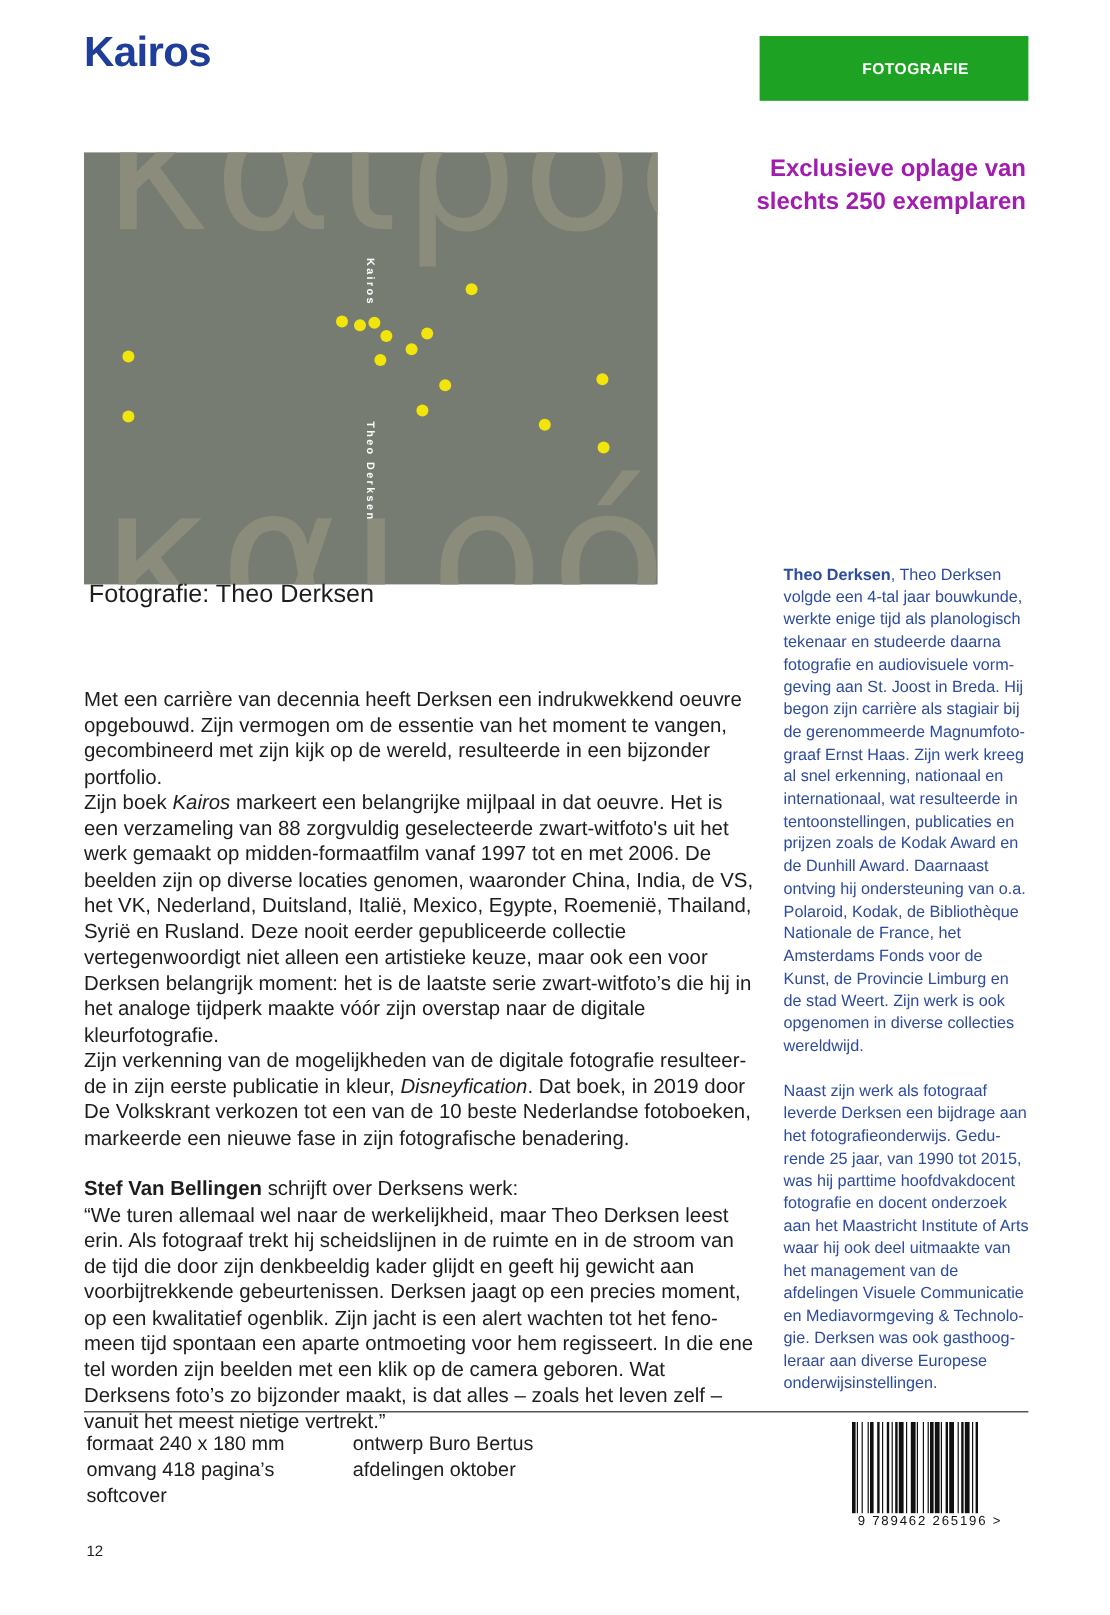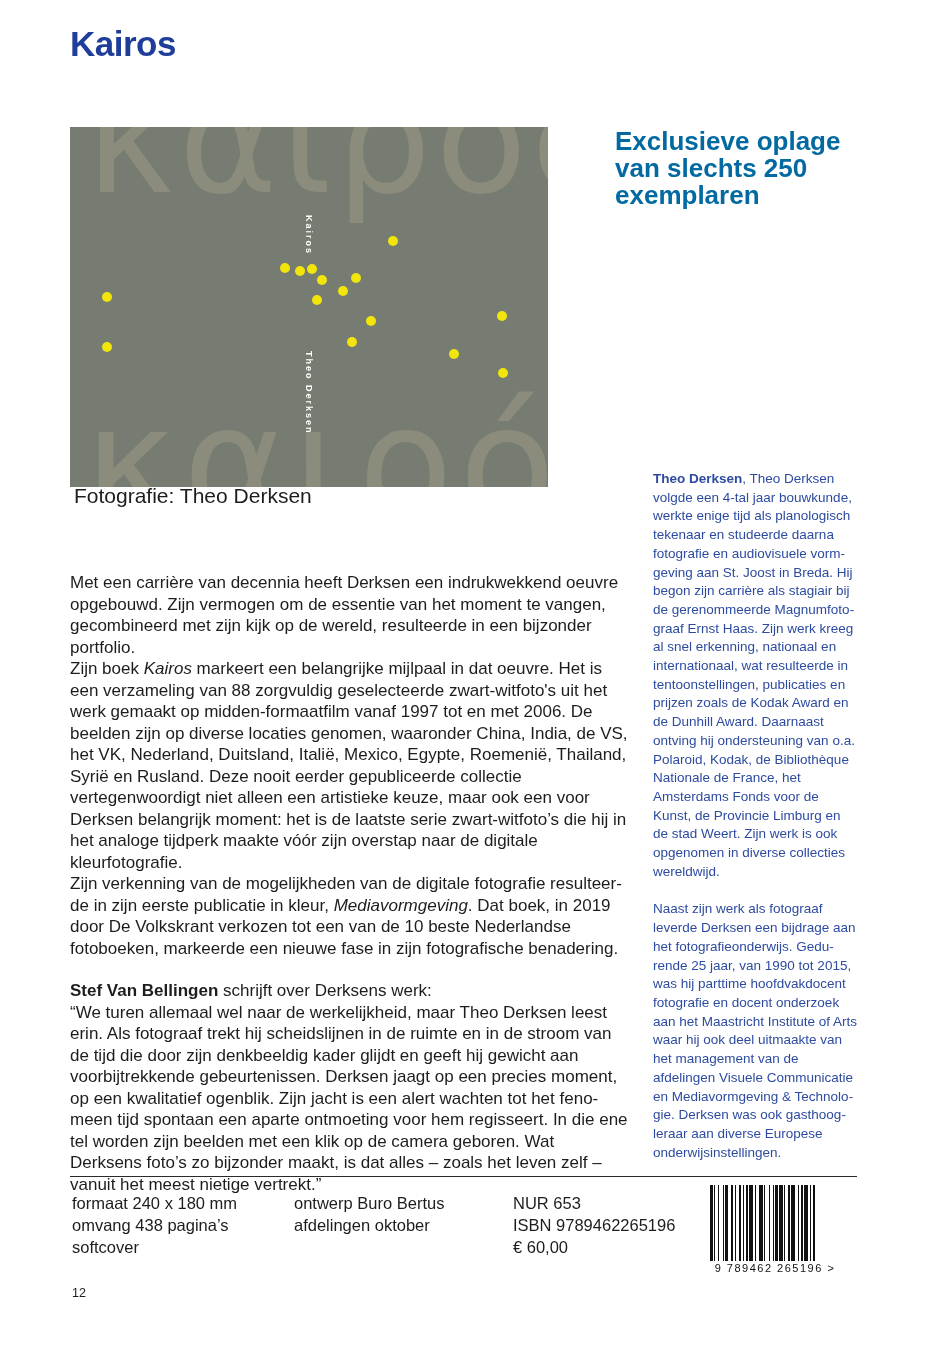--- a/index.html
+++ b/index.html
@@ -32,22 +32,22 @@
     background:var(--dot,#f2e50b);}
 
   
   .caption{position:absolute;left:74px;top:484px;font-size:21px;}
   .article{position:absolute;left:70px;top:540px;width:558px;font-size:17px;
     line-height:21.5px;margin-top:32px;}
   .article p{margin:0;}
   .article p.gap{margin-top:21px;}
 
   
-  .highlight{position:absolute;left:615px;top:128px;width:240px;
-    font-size:26px;line-height:27px;font-weight:bold;color:#0369a1;}
+  .highlight{position:absolute;left:615px;top:128px;width:240px;text-align:right;
+    font-size:20px;line-height:27px;font-weight:bold;color:#a21caf;}
   .bio{position:absolute;left:653px;top:470px;width:206px;font-size:13.5px;
     line-height:18.7px;color:var(--bio_blue,#2d4ba0);}
   .bio p{margin:0;}
   .bio p + p{margin-top:19px;}
   .publisher{position:absolute;left:653px;top:1148px;width:240px;text-align:center;
     font-family:"DejaVu Sans Mono","Liberation Mono",monospace;font-size:18px;
     letter-spacing:1px;color:#111;}
 
   
   .rule{position:absolute;left:70px;top:1176px;width:823px;border-top:1.5px solid #2a2a2a;}
@@ -66,20 +66,21 @@
     white-space:nowrap;text-align:center;}
 
   .page-number{position:absolute;left:72px;top:1286px;font-size:12.5px;font-weight:normal;}
 </style>
 </head>
 <body>
 
 <div class="page">
 
   <h1 class="title">Kairos</h1>
+  <div class="badge">FOTOGRAFIE</div>
 
   <div class="cover">
     <div class="wm wm-top">καιρός</div>
     <div class="wm wm-bottom">καιρός</div>
     <div class="spine spine-title">Kairos</div>
     <div class="spine spine-author">Theo Derksen</div>
   <div class="dot" style="left: 318px; top: 109px;"></div>
       <div class="dot" style="left: 210px; top: 136px;"></div>
       <div class="dot" style="left: 225px; top: 139px;"></div>
       <div class="dot" style="left: 237px; top: 137px;"></div>
@@ -96,46 +97,41 @@
       <div class="dot" style="left: 428px; top: 241px;"></div>
     </div>
 
   <div class="caption">Fotografie: Theo Derksen</div>
 
   <div class="highlight">Exclusieve oplage van slechts 250 exemplaren</div>
 
   <div class="article">
     <p><span>Met een carrière van decennia heeft Derksen een indrukwekkend oeuvre opgebouwd. Zijn vermogen om de essentie van het moment te vangen, gecombineerd met zijn kijk op de wereld, resulteerde in een bijzonder portfolio.</span></p>
     <p><span>Zijn boek </span><span class="i">Kairos</span><span> markeert een belangrijke mijlpaal in dat oeuvre. Het is een verzameling van 88 zorgvuldig geselecteerde zwart-witfoto's uit het werk gemaakt op midden-formaatfilm vanaf 1997 tot en met 2006. De beelden zijn op diverse locaties genomen, waaronder China, India, de VS, het VK, Nederland, Duitsland, Italië, Mexico, Egypte, Roemenië, Thailand, Syrië en Rusland. Deze nooit eerder gepubliceerde collectie vertegenwoordigt niet alleen een artistieke keuze, maar ook een voor Derksen belangrijk mo­ment: het is de laatste serie zwart-witfoto’s die hij in het analoge tijdperk maakte vóór zijn overstap naar de digitale kleurfotografie.</span></p>
-    <p><span>Zijn verkenning van de mogelijkheden van de digitale fotografie resulteer­de in zijn eerste publicatie in kleur, </span><span class="i">Mediavormgeving</span><span>. Dat boek, in 2019 door De Volkskrant verkozen tot een van de 10 beste Nederlandse fotoboeken, markeerde een nieuwe fase in zijn fotografische benadering.</span></p>
+    <p><span>Zijn verkenning van de mogelijkheden van de digitale fotografie resulteer­de in zijn eerste publicatie in kleur, </span><span class="i">Disneyfication</span><span>. Dat boek, in 2019 door De Volkskrant verkozen tot een van de 10 beste Nederlandse fotoboeken, markeerde een nieuwe fase in zijn fotografische benadering.</span></p>
     <p class="gap"><span class="b">Stef Van Bellingen</span><span> schrijft over Derksens werk:</span></p>
     <p><span>“We turen allemaal wel naar de werkelijkheid, maar Theo Derksen leest erin.  Als fotograaf trekt hij scheidslijnen in de ruimte en in de stroom van de tijd die door zijn denkbeeldig kader glijdt en geeft hij gewicht aan voorbijtrekkende gebeurtenissen. Derksen jaagt op een precies moment, op een kwalitatief ogenblik. Zijn jacht is een alert wachten tot het feno­meen tijd spontaan een aparte ontmoeting voor hem regisseert. In die ene tel worden zijn beelden met een klik op de camera geboren.  Wat Derksens foto’s zo bijzonder maakt, is dat alles – zoals het leven zelf – vanuit het meest nietige vertrekt.”</span></p>
   </div>
 
   <div class="bio">
     <p><span class="b">Theo Derksen</span><span>, Theo Derksen volgde een 4-tal jaar bouwkunde, werkte enige tijd als planologisch tekenaar en studeerde daarna fotografie  en audiovisuele vorm­geving aan St. Joost in Breda. Hij begon zijn carrière als stagiair bij de gerenommeerde Magnumfoto­graaf Ernst Haas. Zijn werk kreeg al snel erkenning, nationaal en internationaal, wat resulteerde in tentoonstellingen, publicaties en prijzen zoals de Kodak Award en de Dunhill Award. Daarnaast ontving hij ondersteuning van o.a. Polaroid, Kodak, de Biblio­thèque Nationale de France, het Amsterdams Fonds voor de Kunst, de Provincie Limburg en de stad Weert. Zijn werk is ook opgenomen in diverse collecties wereldwijd.</span></p>
     <p><span>Naast zijn werk als fotograaf leverde Derksen een bijdrage aan het fotografieonderwijs. Gedu­rende 25 jaar, van 1990 tot 2015, was hij parttime hoofdvakdocent fotografie en docent onderzoek aan het Maastricht Institute of Arts waar hij ook deel uitmaakte van het management van de afdelingen Visuele Communicatie en Mediavormgeving &amp; Technolo­gie. Derksen was ook gasthoog­leraar aan diverse Europese onderwijsinstellingen.</span></p>
   </div>
 
 
   <div class="rule"></div>
 
   <div class="footer-col col-specs">
       <div>formaat 240 x 180 mm</div>
-      <div>omvang 438 pagina’s</div>
+      <div>omvang 418 pagina’s</div>
       <div>softcover</div>
     </div>
   <div class="footer-col col-production">
       <div>ontwerp Buro Bertus</div>
       <div>afdelingen oktober</div>
-    </div>
-  <div class="footer-col col-pricing">
-      <div>NUR 653</div>
-      <div>ISBN 9789462265196</div>
-      <div>€ 60,00</div>
     </div>
 
   <div class="barcode">
     <div class="bars">
         <div class="bar" style="width: 2.5px;"></div>
         <div style="width: 1.25px;"></div>
         <div class="bar" style="width: 1.25px;"></div>
         <div style="width: 2.5px;"></div>
         <div class="bar" style="width: 1.25px;"></div>
         <div style="width: 3.75px;"></div>

